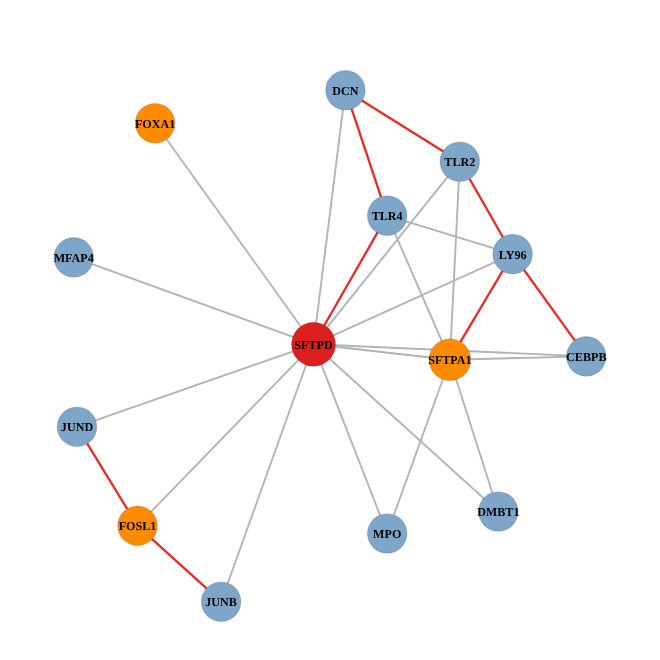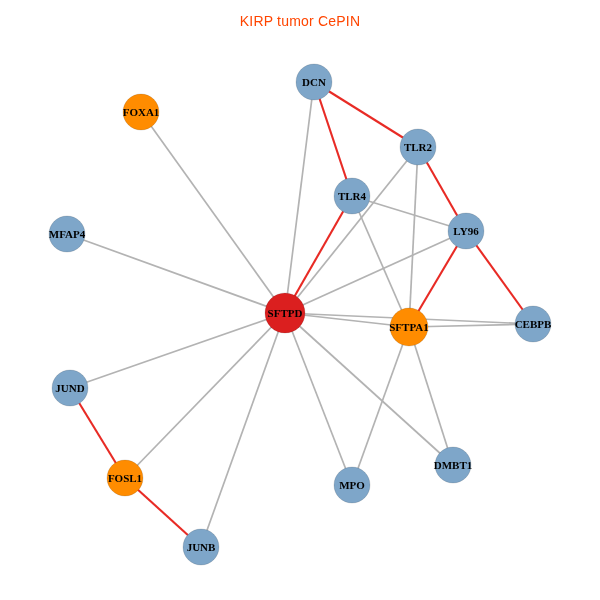--- a/index.html
+++ b/index.html
@@ -45,21 +45,20 @@
     font-size: 11px;
     fill: #000000;
     text-anchor: middle;
     pointer-events: none;
   }
 </style>
 </head>
 <body>
 
 <div class="canvas" style="background: rgb(255, 255, 255);">
-  <div class="chart-title" style="color: rgb(255, 69, 0);">KIRP tumor CePIN</div>
   <svg class="netplot" id="net" width="600" height="600" viewBox="0 0 600 600">
       <line x1="314" y1="82" x2="418" y2="147" class="edge" stroke="#E82B25" stroke-width="2.1"></line>
       <line x1="314" y1="82" x2="352" y2="196" class="edge" stroke="#E82B25" stroke-width="2.1"></line>
       <line x1="285" y1="313" x2="352" y2="196" class="edge" stroke="#E82B25" stroke-width="2.1"></line>
       <line x1="418" y1="147" x2="466" y2="231" class="edge" stroke="#E82B25" stroke-width="2.1"></line>
       <line x1="466" y1="231" x2="409" y2="327" class="edge" stroke="#E82B25" stroke-width="2.1"></line>
       <line x1="466" y1="231" x2="533" y2="324" class="edge" stroke="#E82B25" stroke-width="2.1"></line>
       <line x1="70" y1="388" x2="125" y2="478" class="edge" stroke="#E82B25" stroke-width="2.1"></line>
       <line x1="125" y1="478" x2="201" y2="547" class="edge" stroke="#E82B25" stroke-width="2.1"></line>
       <line x1="285" y1="313" x2="141" y2="112" class="edge" stroke="#B3B3B3" stroke-width="1.7"></line>

